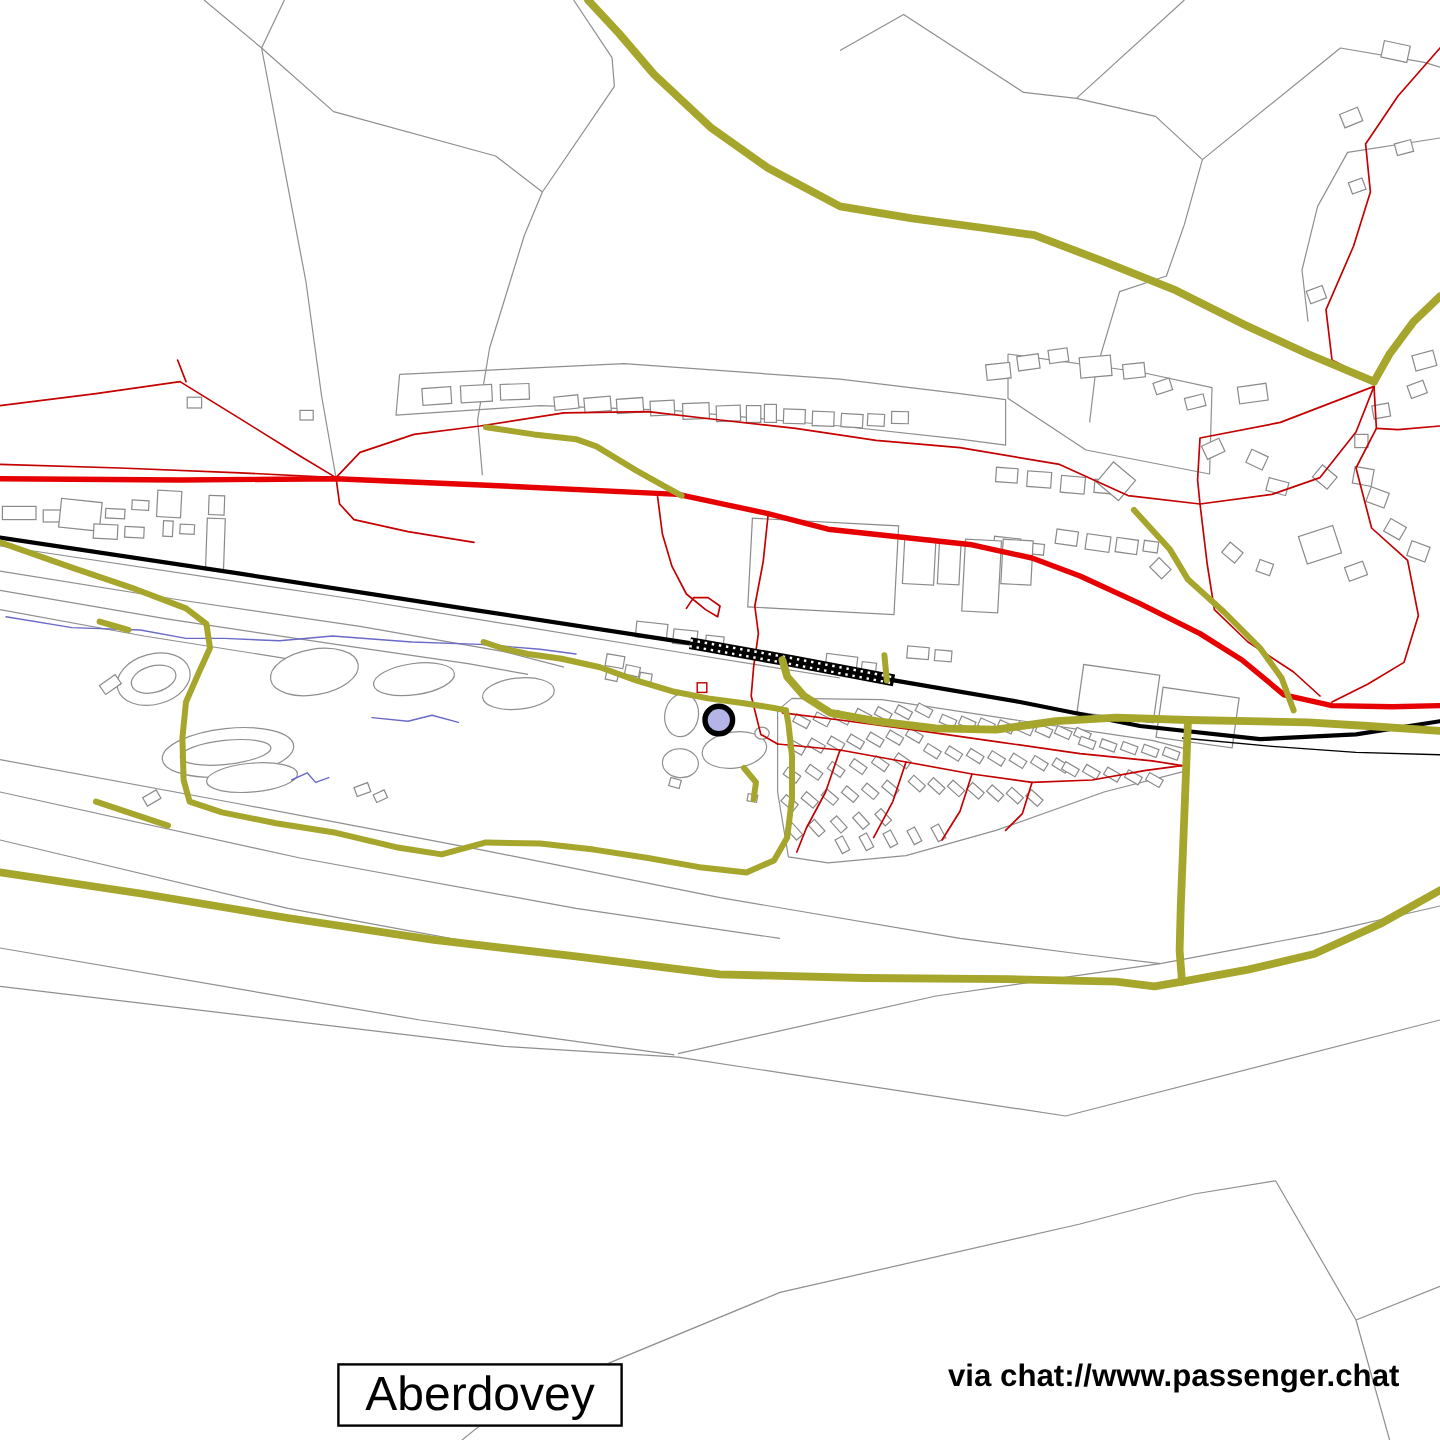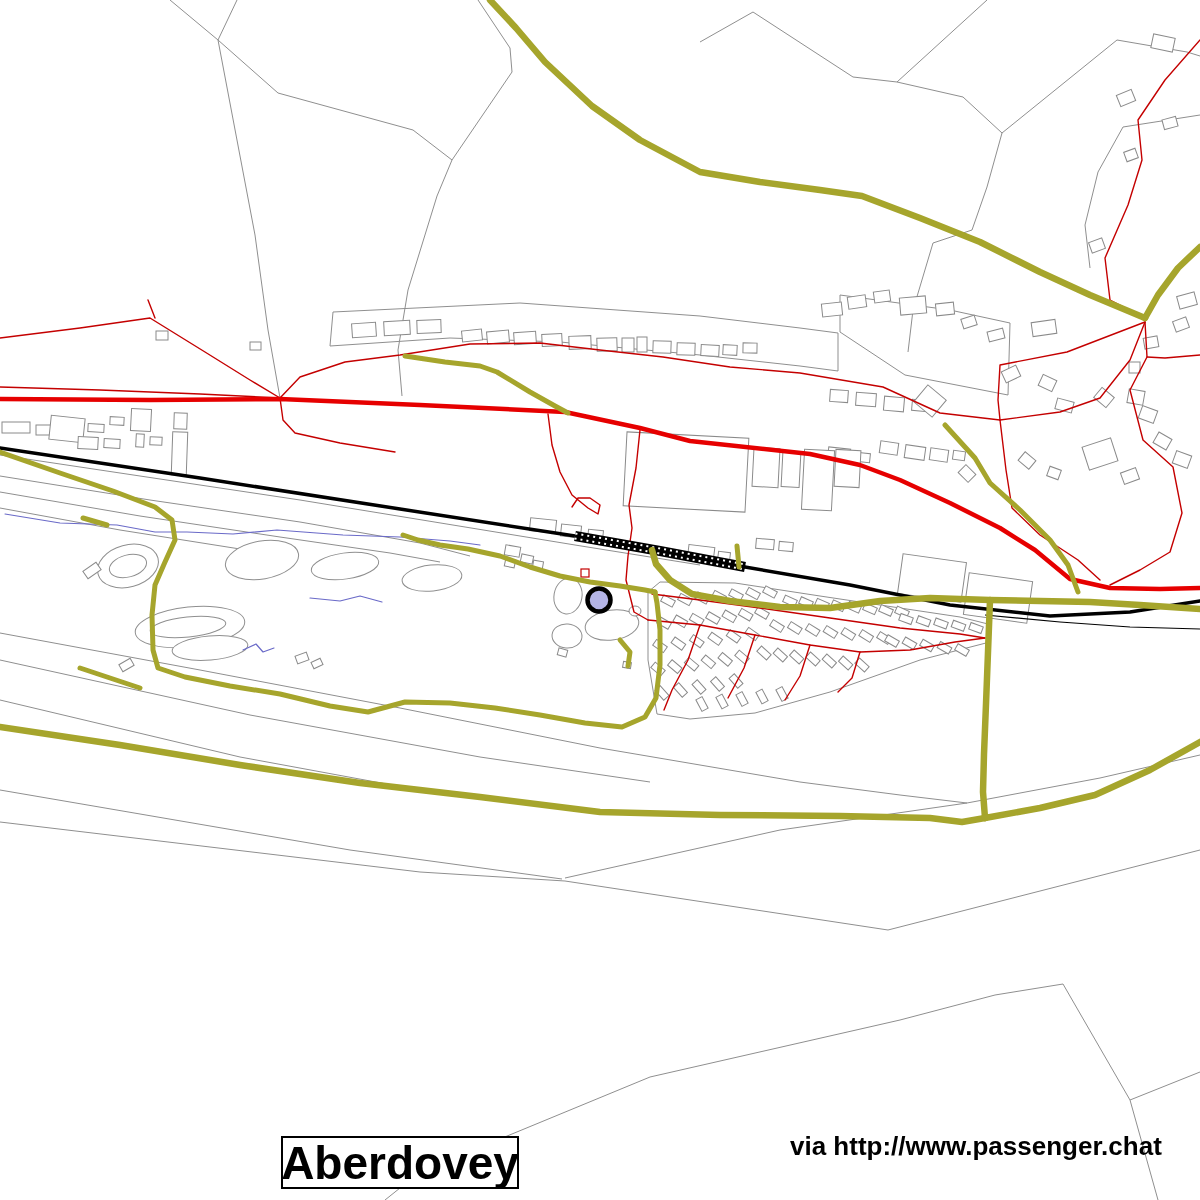--- a/index.html
+++ b/index.html
@@ -2,21 +2,21 @@
 <html><head>
 <meta charset="utf-8">
 <style>
   html,body{margin:0;padding:0;background:#ffffff;}
   body{width:1200px;height:1200px;position:relative;overflow:hidden;
        font-family:"Liberation Sans", sans-serif;}
   #map-svg{position:absolute;left:0;top:0;}
   .place-box{position:absolute;left:281px;top:1136px;width:238px;height:53px;
        background:#ffffff;border:2px solid #000;box-sizing:border-box;
        display:flex;align-items:center;justify-content:center;}
-  .place-box span{font-weight:bold;font-size:46px;color:#000;letter-spacing:0px;}
+  .place-box span{font-weight:normal;font-size:40px;color:#000;letter-spacing:0px;}
   .attribution{position:absolute;left:790px;top:1132px;color:#000;font-weight:bold;
        font-size:26px;line-height:28px;white-space:nowrap;}
 </style>
 </head>
 <body style="background: rgb(255, 255, 255);">
 
 <svg id="map-svg" width="1200" height="1200" viewBox="0 0 1200 1200">
     <polyline points="170,0 218,40 255,235 268,330 280,398" fill="none" stroke="#8f8f8f" stroke-width="1" stroke-linecap="butt" stroke-linejoin="round"></polyline>
     <polyline points="237,0 218,40" fill="none" stroke="#8f8f8f" stroke-width="1" stroke-linecap="butt" stroke-linejoin="round"></polyline>
     <polyline points="218,40 278,93 413,130 452,160" fill="none" stroke="#8f8f8f" stroke-width="1" stroke-linecap="butt" stroke-linejoin="round"></polyline>
@@ -262,14 +262,14 @@
     <polyline points="0,727 120,745 240,765 360,783 480,797 600,812 720,815 840,816 930,818 962,822 985,818" fill="none" stroke="#a6a52c" stroke-width="6.5" stroke-linecap="round" stroke-linejoin="round"></polyline>
     <polyline points="985,818 1040,808 1095,795 1150,770 1200,742" fill="none" stroke="#a6a52c" stroke-width="6.5" stroke-linecap="round" stroke-linejoin="round"></polyline>
     <circle cx="599" cy="600" r="11.5" fill="#b4b4e6" stroke="#000000" stroke-width="4.5"></circle>
   </svg>
 
 <div class="place-box">
   <span>Aberdovey</span>
 </div>
 
 <div class="attribution">
-  <div>via http://www.passenger.chat</div>
+  <div>via chat://www.passenger.chat</div>
 </div>
 
 </body></html>

